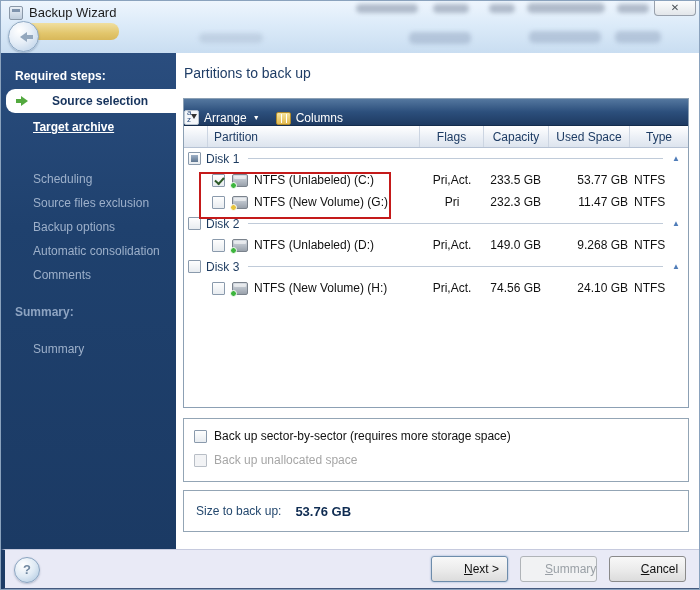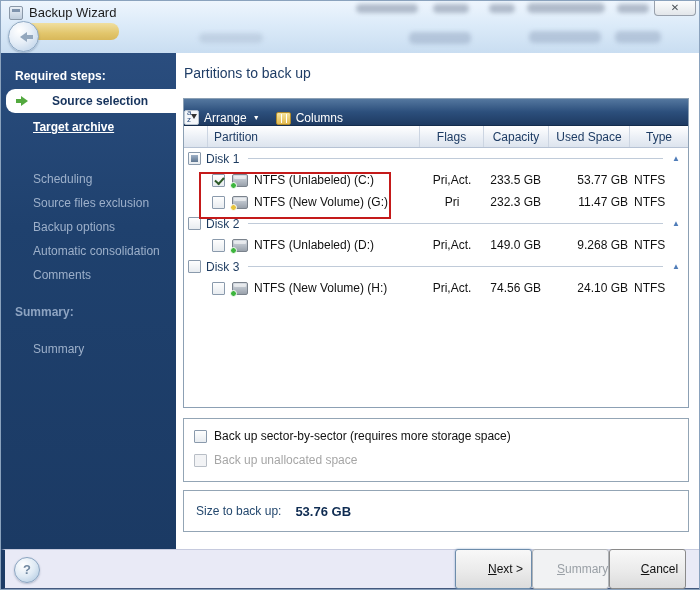--- a/index.html
+++ b/index.html
@@ -138,21 +138,21 @@
 
   
   .footer { position:relative; height:41px; background:#e9eaf6; border-top:1px solid #c6cade;
             border-left:4px solid #1d3c66; border-bottom:2px solid #44597e;
             display:flex; align-items:center; justify-content:flex-end; padding-right:13px; }
   .help-btn { position:absolute; left:9px; top:7px; width:26px; height:26px; border-radius:50%;
               border:1px solid #8aa4c0;
               background:radial-gradient(circle at 35% 30%, #ffffff 0%, #dfeaf4 50%, #a8c4de 100%);
               color:#7188a0; font-weight:bold; font-size:13px; text-align:center; line-height:24px;
               box-shadow:0 1px 2px rgba(60,80,110,.3); cursor:pointer; }
-  .btn { width:77px; height:40px; border:1px solid #8a8a8a; border-radius:3px;
+  .btn { width:77px; height:26px; margin-left:12px; border:1px solid #8a8a8a; border-radius:3px;
          background:linear-gradient(180deg,#f8f8f8 0%,#ececec 50%,#dcdcdc 100%);
          font-family:"Liberation Sans", sans-serif; font-size:12px; color:#111; cursor:pointer;padding-left:24px; }
   .btn.default { border-color:#6d8cab; box-shadow:0 0 2px rgba(90,130,180,.7); }
   .btn.disabled { color:#9aa0a6; border-color:#b0b4b8; background:#f1f2f3; cursor:default; }
 </style>
 </head>
 <body>
 
 <div class="window">
 

